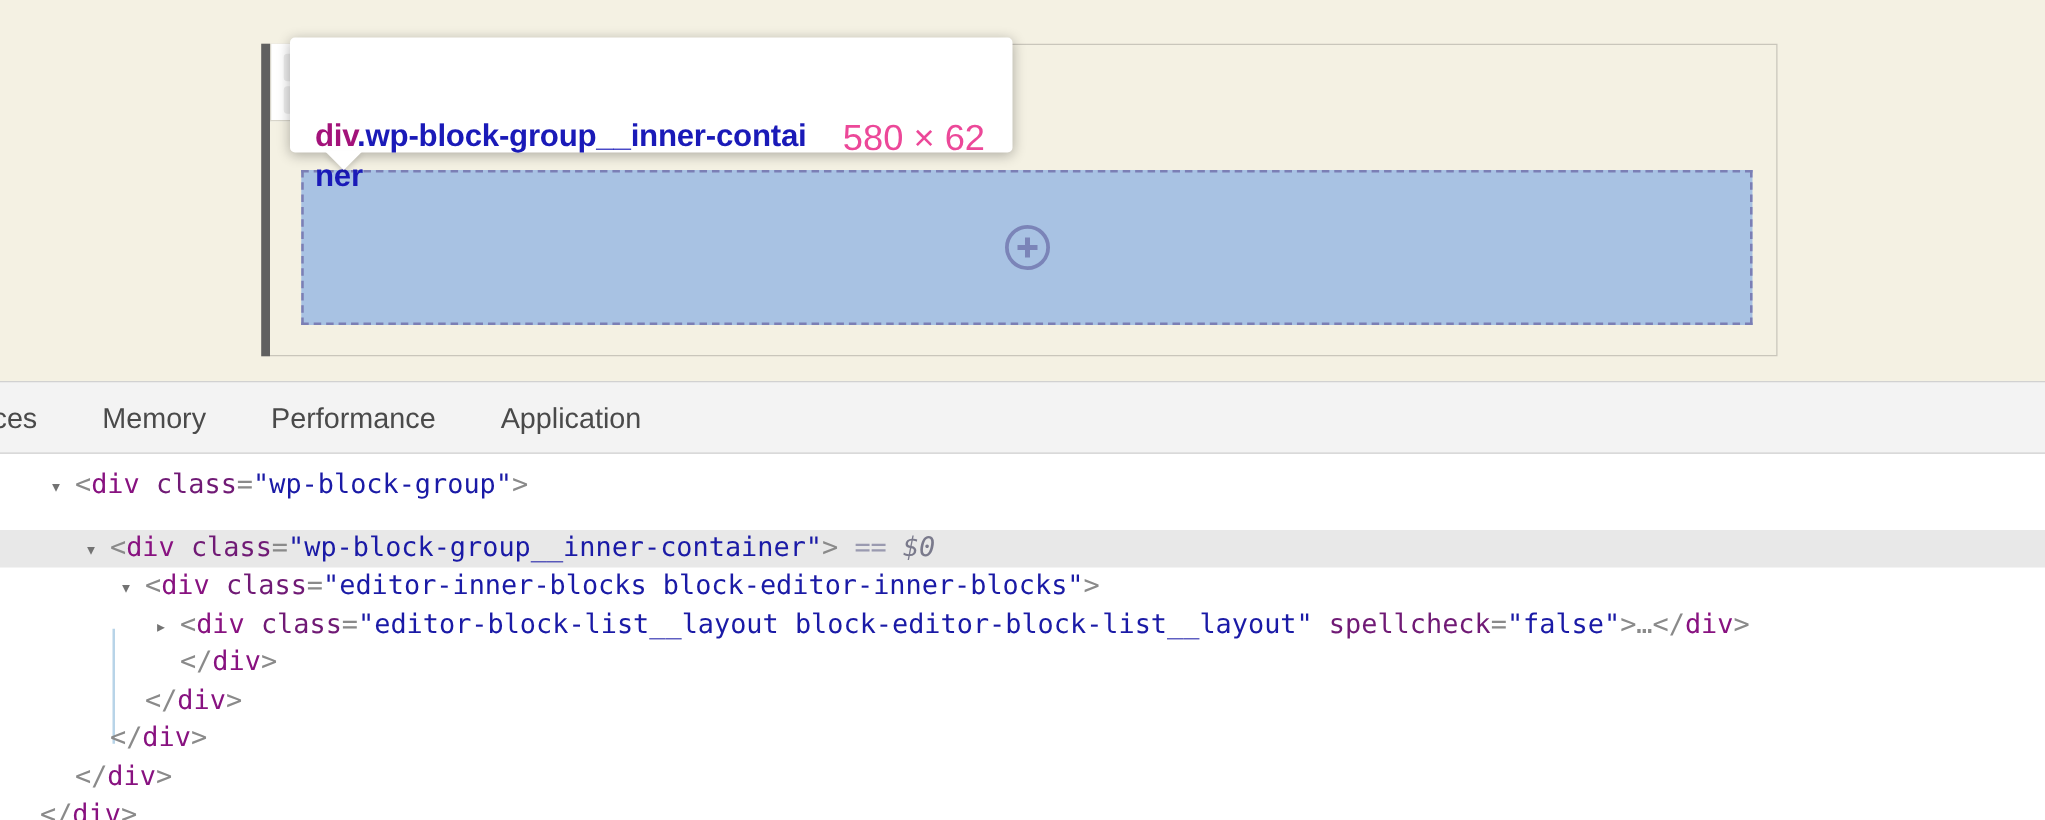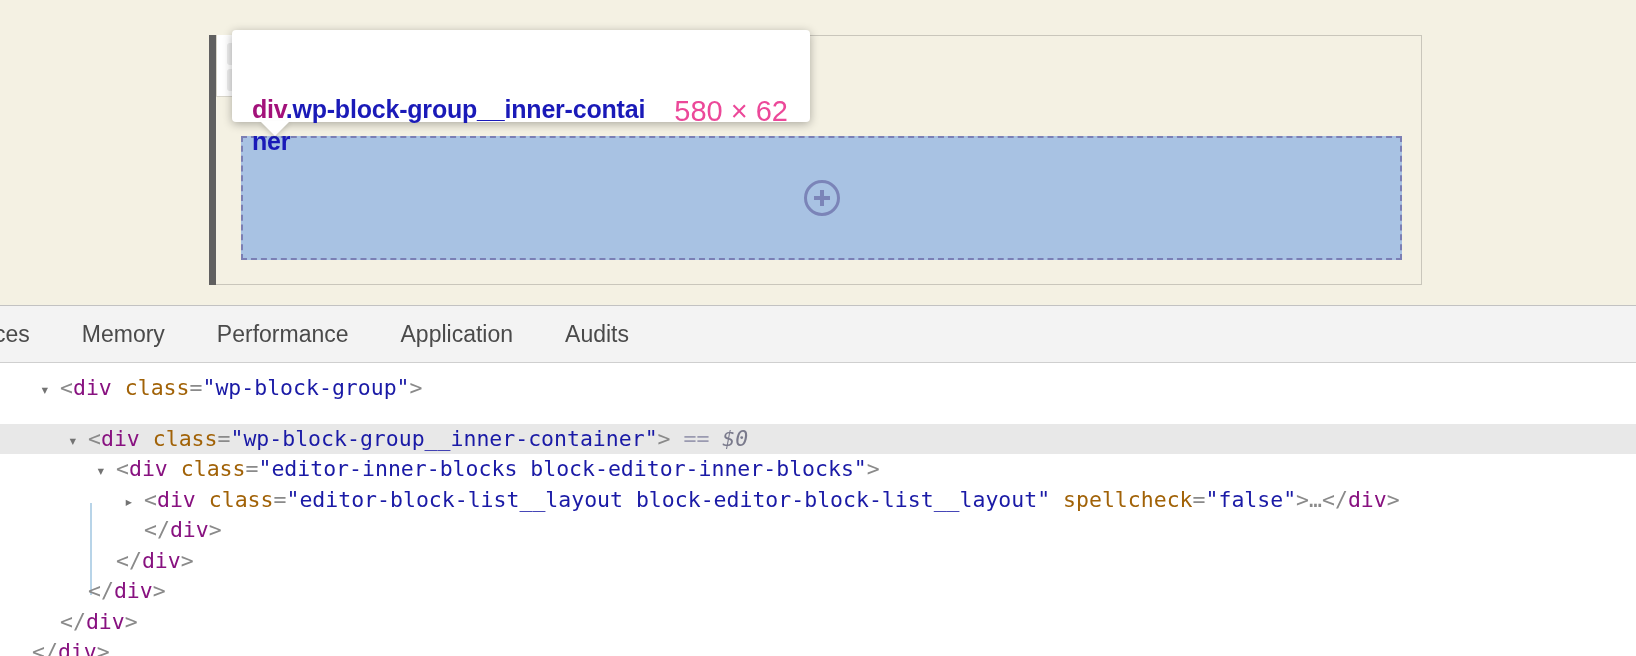--- a/index.html
+++ b/index.html
@@ -164,21 +164,21 @@
     position: relative;
     white-space: nowrap;
     height: 30.5px;
   }
   .dom-row.selected { background: #e8e8e8; margin-top: 20px; }
   .ind { display: inline-block; }
   .tw { display: inline-block; width: 20px; color: #737373; font-size: 16px; }
   .tw.none { color: transparent; }
   .punct { color: #8a8a8a; }
   .tag   { color: #881280; }
-  .attr  { color: #a16207; }
+  .attr  { color: #701a75; }
   .quote { color: #1a1aa6; }
   .ellip { color: #8a8a8a; }
   .dollar { color: #7a7a8c; font-style: italic; }
   .eqeq { color: #9a9ab0; }
   
   .guide {
     position: absolute;
     width: 2px;
     background: #b8d4e8;
   }
@@ -211,21 +211,20 @@
     </div>
   </div>
 
   <div class="devtools">
 
     <div class="dt-tabbar" id="dt-tabbar">
         <div class="dt-tab">ces</div>
         <div class="dt-tab">Memory</div>
         <div class="dt-tab">Performance</div>
         <div class="dt-tab">Application</div>
-        <div class="dt-tab">Audits</div>
       </div>
 
     <div class="dom-tree" id="dom-tree">
       <div class="guide" style="left:90px; top:140px; height:92px;"></div>
     <div class="dom-row"><span class="ind" style="width: 40px;"></span><span class="tw">▾</span><span class="punct">&lt;</span><span class="tag">div</span><span class="punct">&nbsp;</span><span class="attr">class</span><span class="punct">=</span><span class="quote">"wp-block-group"</span><span class="punct">&gt;</span></div>
         <div class="dom-row selected"><span class="ind" style="width: 68px;"></span><span class="tw">▾</span><span class="punct">&lt;</span><span class="tag">div</span><span class="punct">&nbsp;</span><span class="attr">class</span><span class="punct">=</span><span class="quote">"wp-block-group__inner-container"</span><span class="punct">&gt;</span><span class="punct">&nbsp;</span><span class="eqeq">==</span><span class="punct">&nbsp;</span><span class="dollar">$0</span></div>
         <div class="dom-row"><span class="ind" style="width: 96px;"></span><span class="tw">▾</span><span class="punct">&lt;</span><span class="tag">div</span><span class="punct">&nbsp;</span><span class="attr">class</span><span class="punct">=</span><span class="quote">"editor-inner-blocks block-editor-inner-blocks"</span><span class="punct">&gt;</span></div>
         <div class="dom-row"><span class="ind" style="width: 124px;"></span><span class="tw">▸</span><span class="punct">&lt;</span><span class="tag">div</span><span class="punct">&nbsp;</span><span class="attr">class</span><span class="punct">=</span><span class="quote">"editor-block-list__layout block-editor-block-list__layout"</span><span class="punct">&nbsp;</span><span class="attr">spellcheck</span><span class="punct">=</span><span class="quote">"false"</span><span class="punct">&gt;</span><span class="ellip">…</span><span class="punct">&lt;/</span><span class="tag">div</span><span class="punct">&gt;</span></div>
         <div class="dom-row"><span class="ind" style="width: 124px;"></span><span class="tw none"></span><span class="punct">&lt;/</span><span class="tag">div</span><span class="punct">&gt;</span></div>
         <div class="dom-row"><span class="ind" style="width: 96px;"></span><span class="tw none"></span><span class="punct">&lt;/</span><span class="tag">div</span><span class="punct">&gt;</span></div>

